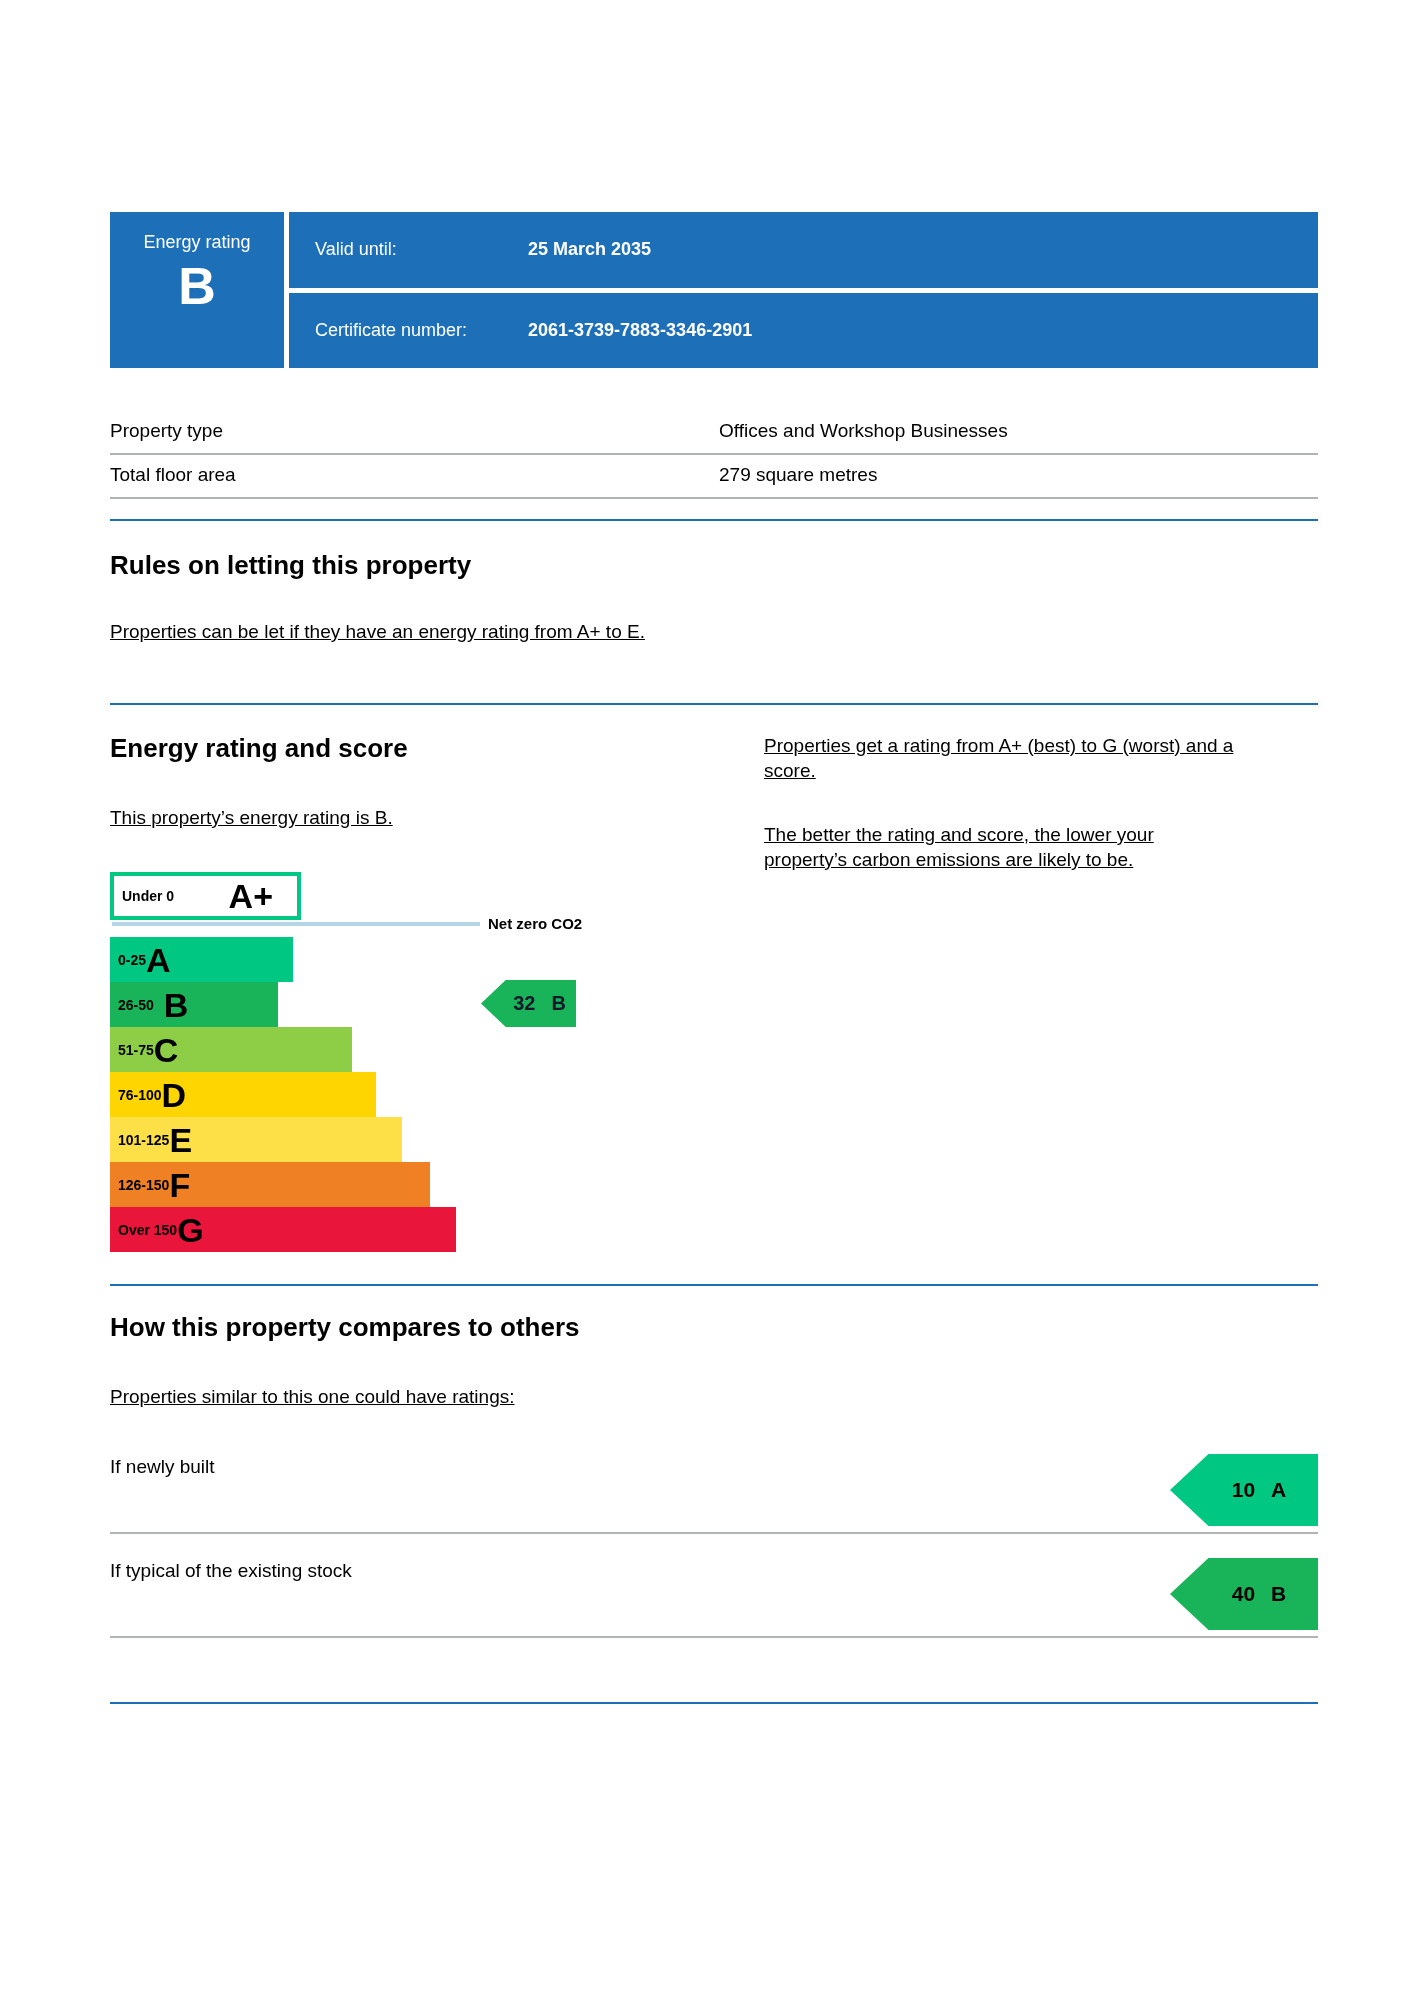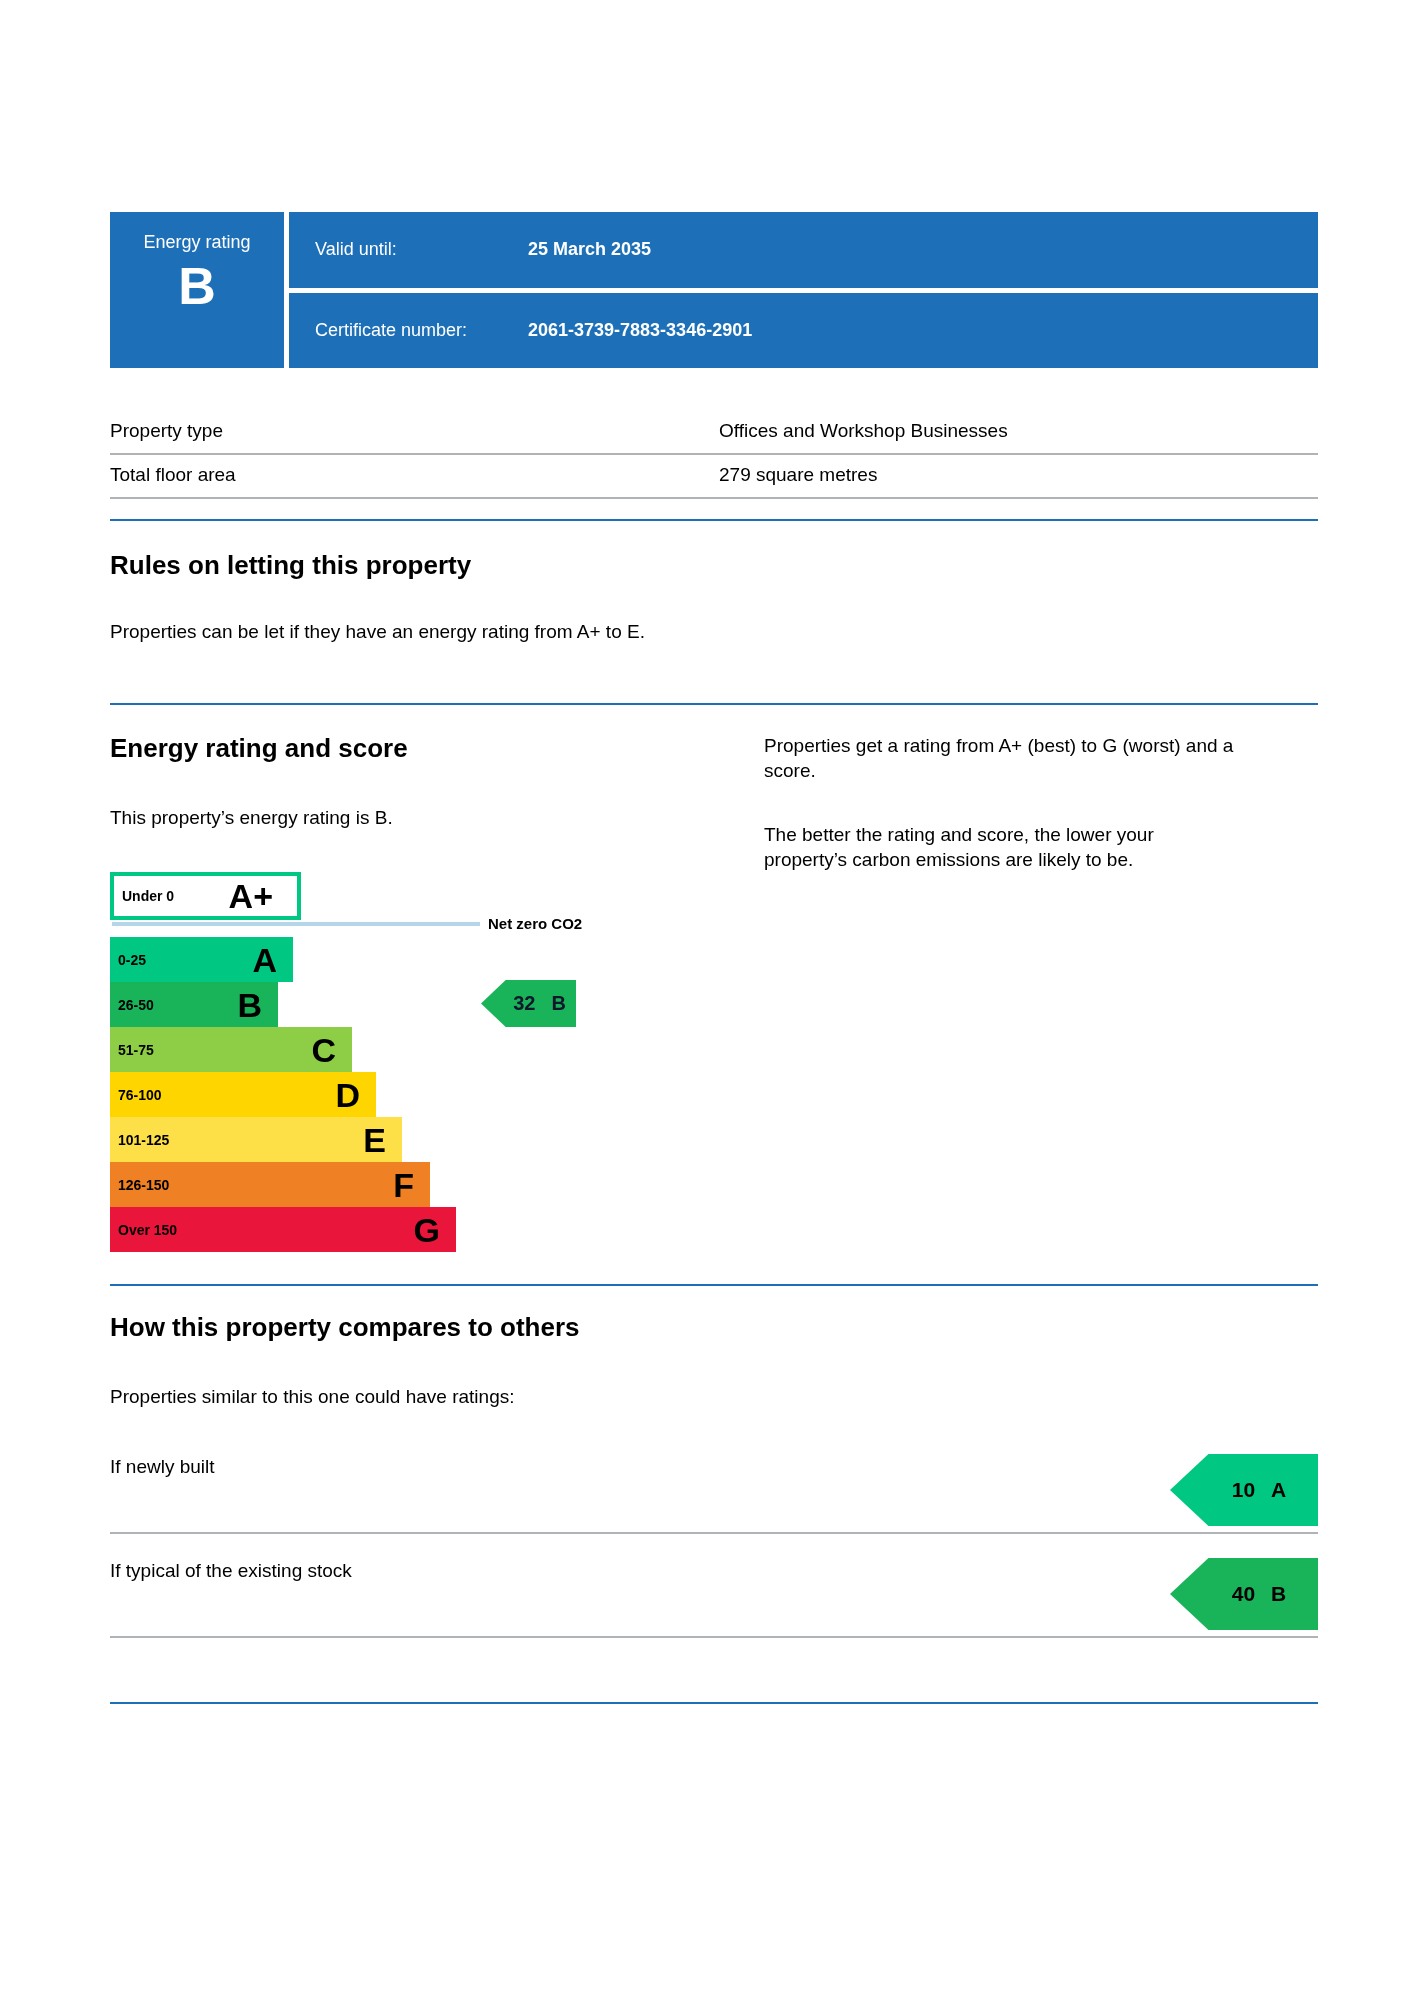--- a/index.html
+++ b/index.html
@@ -27,21 +27,21 @@
   .vbox .lbl { width: 213px; }
   .vbox .val { font-weight: bold; }
 
   
   .details-row { display: flex; padding: 8px 0 10px; border-bottom: 2px solid #b1b4b6; font-size: 19px; line-height: 24px; }
   .details-row .lbl { width: 609px; }
 
   .hr-blue { border: none; border-top: 2px solid #1d70b8; margin: 20px 0 0 0; }
 
   h2 { font-size: 26px; font-weight: bold; margin: 0; line-height: 30px; }
-  p { margin: 0; font-size: 19px; line-height: 25px; }
+  p { margin: 0; font-size: 19px; line-height: 25px; text-decoration: underline; }
   .rules-heading { margin-top: 29px; }
   .rules-body { margin-top: 39px; }
   .rules-divider { margin-top: 59px; }
 
   
   .rating-grid { display: flex; margin-top: 28px; }
   .rating-grid .left { width: 654px; }
   .rating-grid .right { width: 470px; }
   .rating-summary-text { margin-top: 42px; }
   .right p + p { margin-top: 39px; }
@@ -49,21 +49,21 @@
   
   .epc-chart { position: relative; height: 382px; width: 720px; margin-top: 0px; }
   .aplus-box { position: absolute; top: 0; left: 0; width: 191px; height: 48px; background: #fff;
     border: 4px solid #00c781; display: flex; align-items: center; justify-content: space-between;
     padding: 0 24px 0 8px; }
   .aplus-box .range { font-size: 14px; font-weight: bold; }
   .aplus-box .letter { font-size: 34px; font-weight: bold; }
   .netzero-line { position: absolute; top: 50px; left: 2px; width: 368px; height: 4px; background: #b5d5e8; }
   .netzero-label { position: absolute; top: 43px; left: 378px; font-size: 15px; font-weight: bold; }
   .band { position: absolute; left: 0; height: 45px; display: flex; align-items: center;
-    justify-content: space-between; padding: 0 16px 0 8px; }
+    padding: 0 16px 0 8px; }
   .band .range { font-size: 14px; font-weight: bold; }
   .band .letter { font-size: 34px; font-weight: bold; line-height: 34px; }
   .score-arrow { position: absolute; left: 371px; width: 95px; height: 47px;
     clip-path: polygon(0 50%, 26% 0, 100% 0, 100% 100%, 26% 100%, 0 50%);
     display: flex; align-items: center; justify-content: center; padding-left: 22px; gap: 16px;
     font-size: 20px; font-weight: bold; color: #0f172a; }
   .chart-divider { margin-top: 30px; }
 
   
   .compare-heading { margin-top: 26px; }

